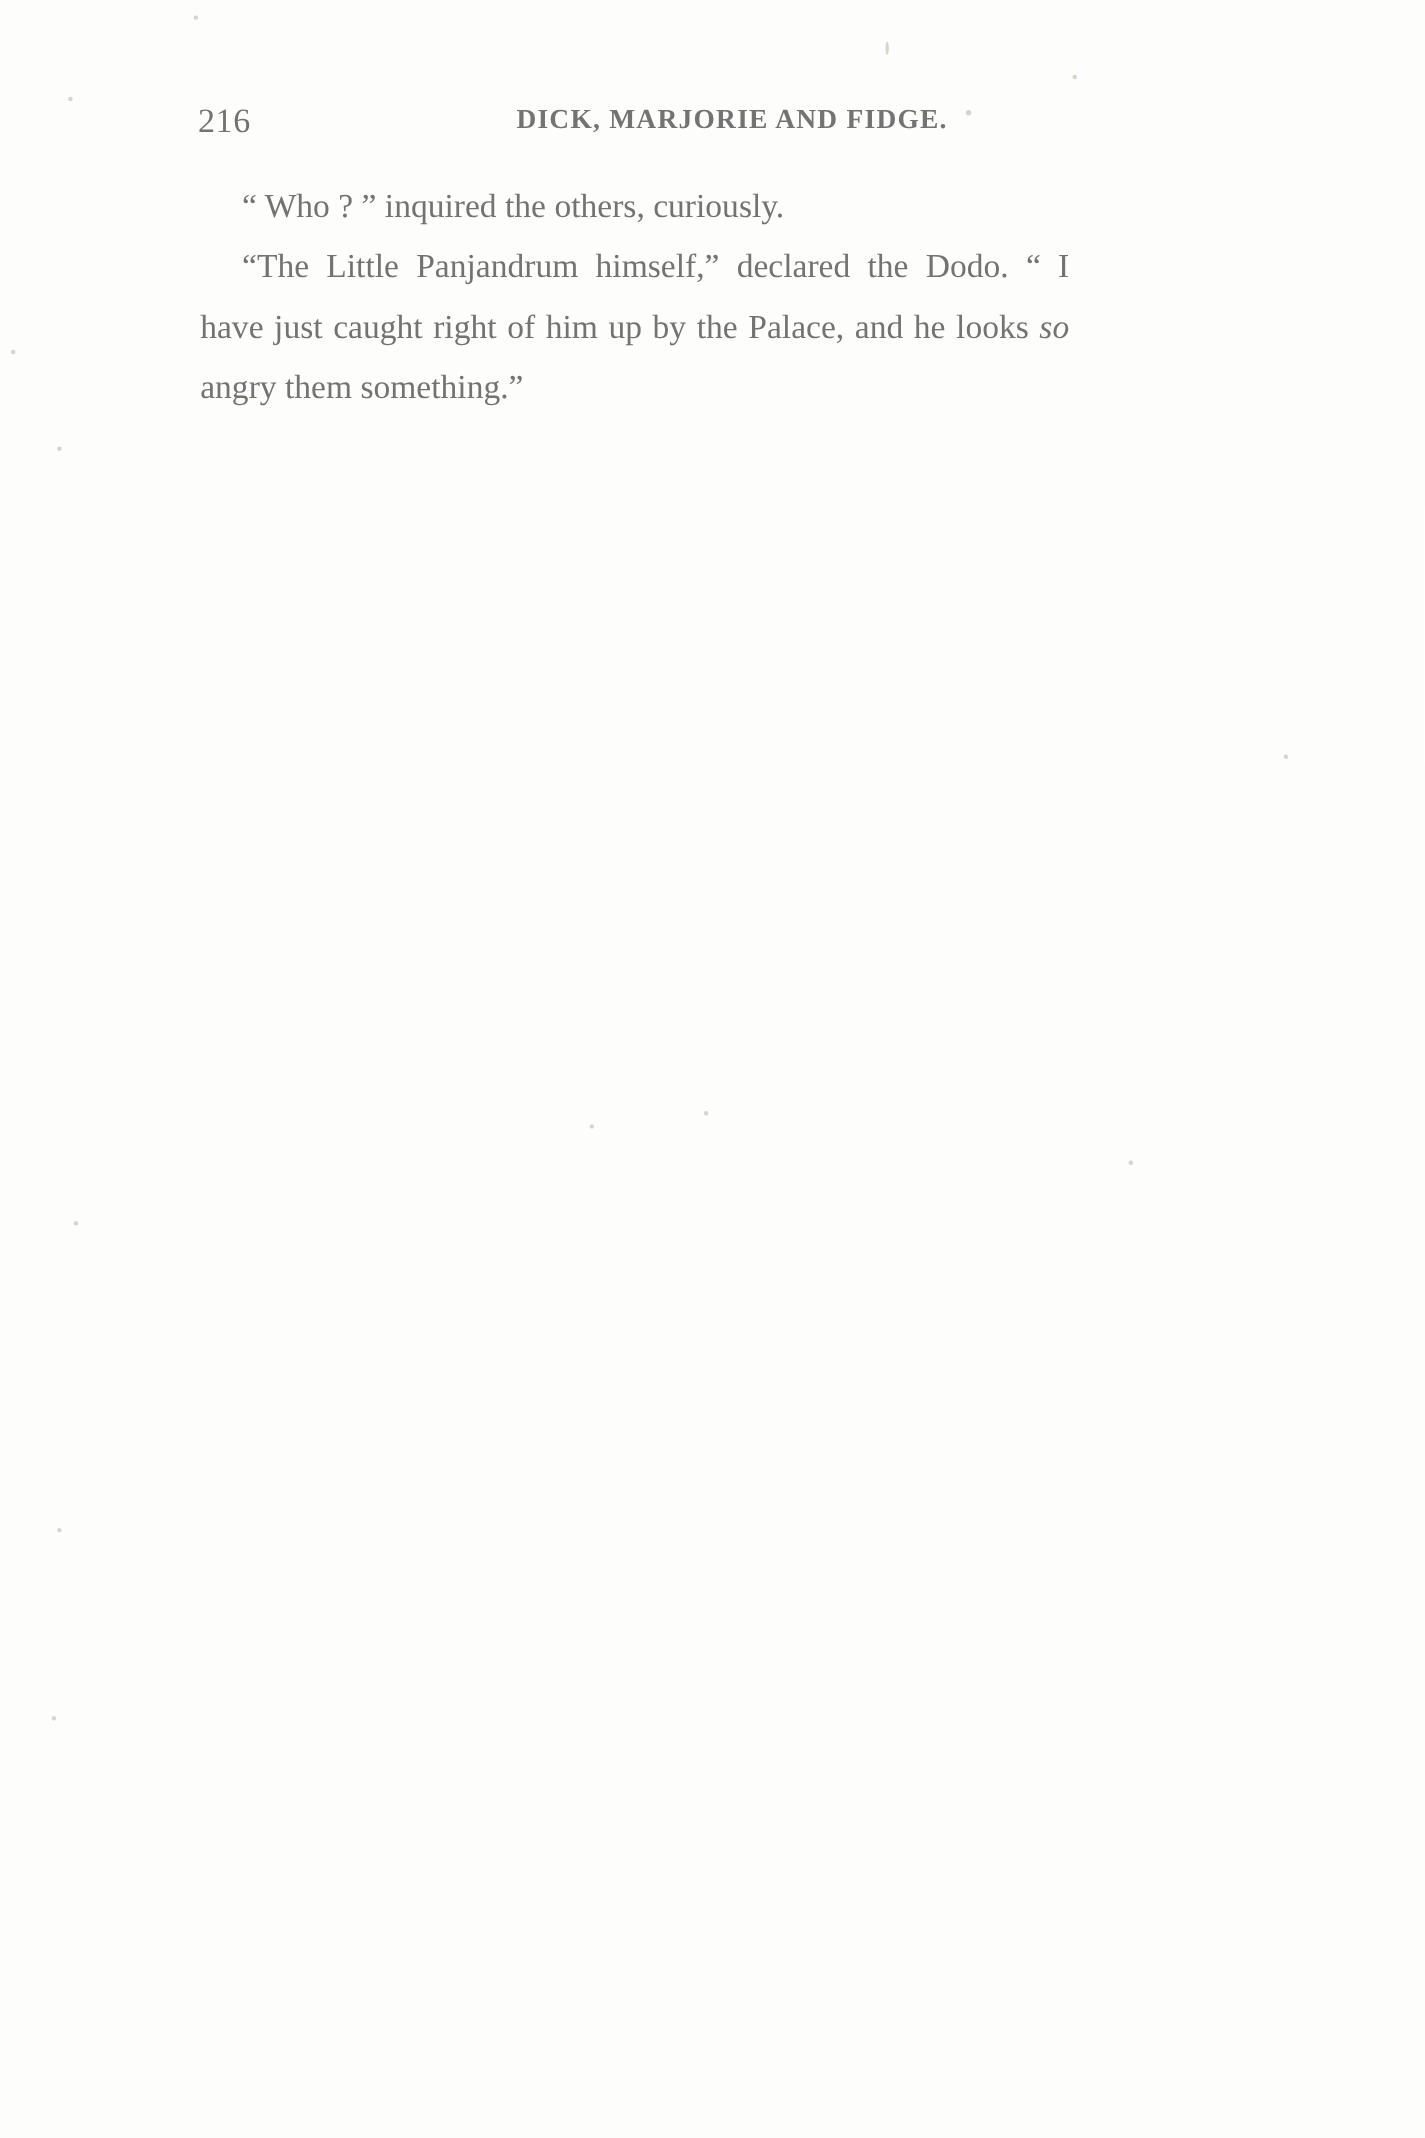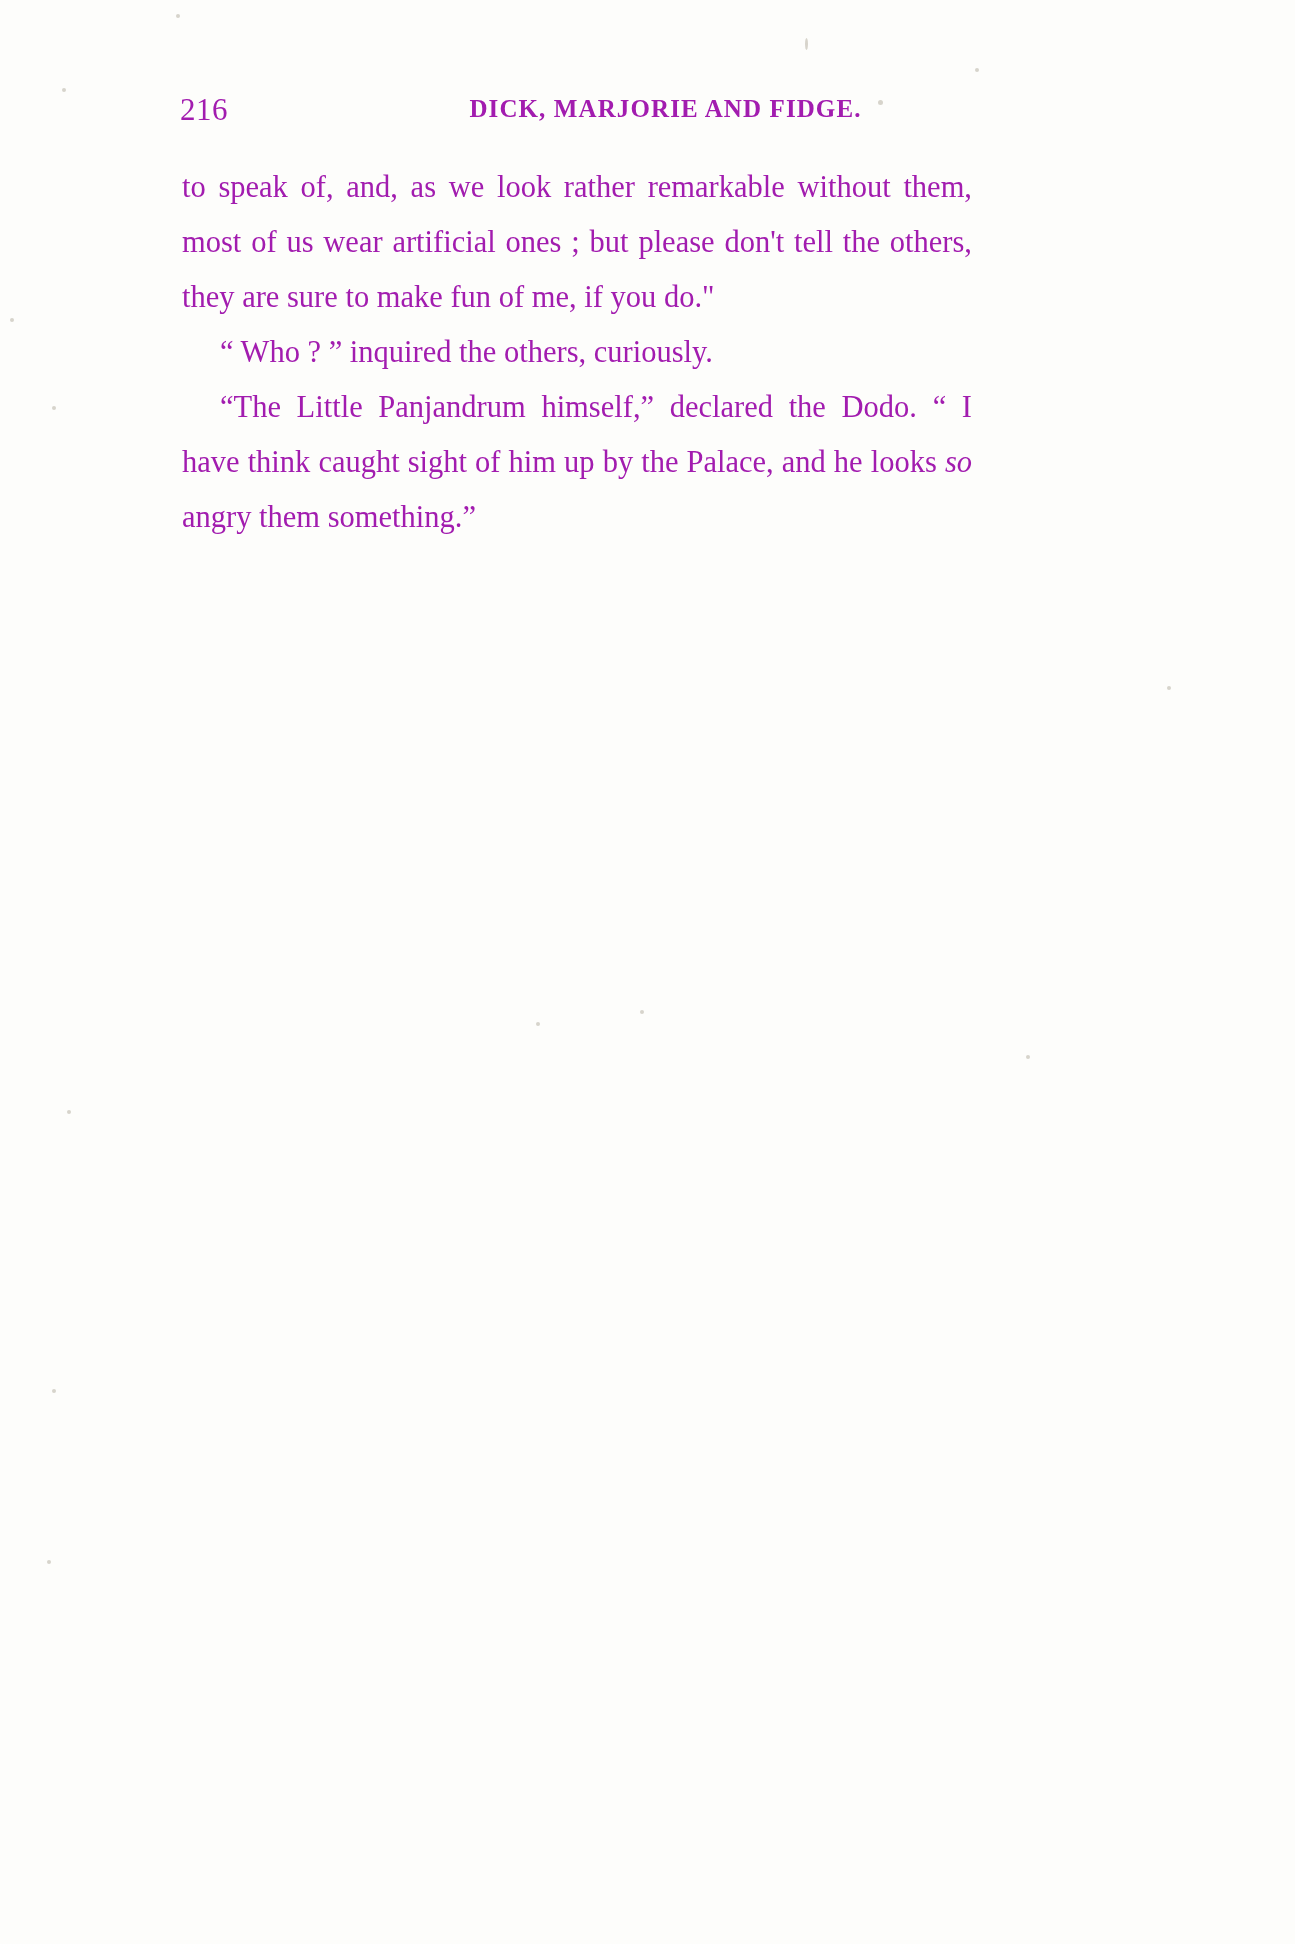--- a/index.html
+++ b/index.html
@@ -7,21 +7,21 @@
     padding: 0;
     background: #ffffff;
   }
   .page {
     position: relative;
     width: 1295px;
     height: 1944px;
     background: #fdfdfb;
     overflow: hidden;
     font-family: "Liberation Serif", serif;
-    color: #a21caf;
+    color: #737373;
   }
   
   .speck {
     position: absolute;
     background: #c9c6bb;
     border-radius: 50%;
     opacity: .75;
   }
   .header {
     position: absolute;
@@ -97,22 +97,21 @@
   <div class="speck" style="left:536px;top:1022px;width:4px;height:4px;"></div>
   <div class="speck" style="left:640px;top:1010px;width:4px;height:4px;"></div>
 
   <div class="header">
     <div class="folio">216</div>
     <div class="running-title">DICK, MARJORIE AND FIDGE.</div>
   </div>
 
   <div class="body-text">
 
-    <p>to speak of, and, as we look rather remarkable without them, most of us wear artificial ones ; but please don't tell the others, they are sure to make fun of me, if you do."</p>
 
 
 
     <p class="indent">“ Who ? ” inquired the others, curiously.</p>
 
-    <p class="indent"><span>“The Little Panjandrum himself,” declared the Dodo. “ I have think caught sight of him up by the Palace, and he looks </span><em>so</em><span> angry them something.”</span></p>
+    <p class="indent"><span>“The Little Panjandrum himself,” declared the Dodo. “ I have just caught right of him up by the Palace, and he looks </span><em>so</em><span> angry them something.”</span></p>
 
   </div>
 </div>
 
 </body></html>

